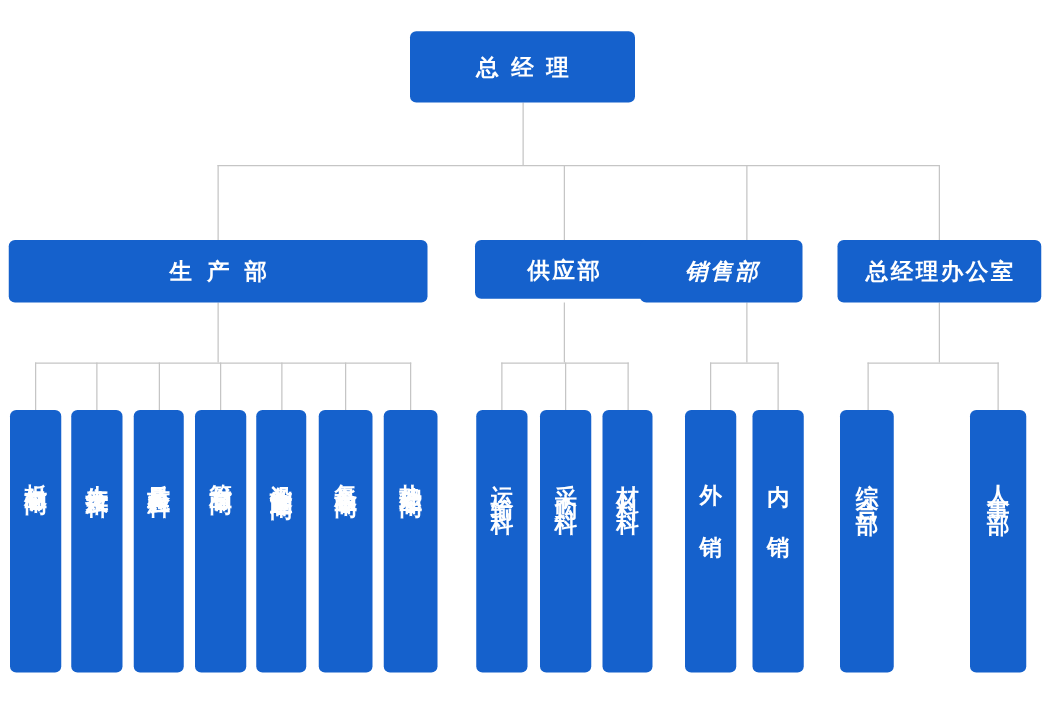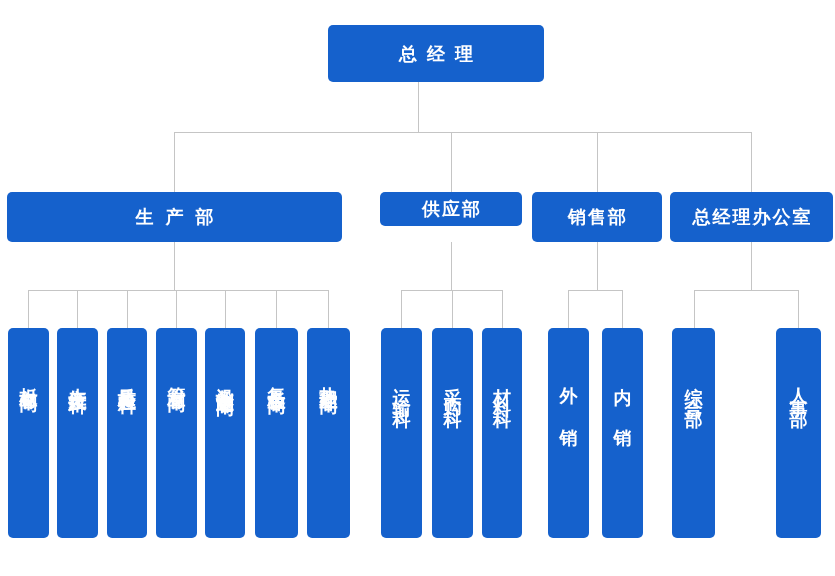--- a/index.html
+++ b/index.html
@@ -78,31 +78,31 @@
   <div class="line" style="left:597px;top:242px;width:1px;height:48px;"></div>
   <div class="line" style="left:568px;top:290px;width:55px;height:1px;"></div>
   <div class="line" style="left:568px;top:290px;width:1px;height:38px;"></div>
   <div class="line" style="left:622px;top:290px;width:1px;height:38px;"></div>
 
   <div class="line" style="left:751px;top:242px;width:1px;height:48px;"></div>
   <div class="line" style="left:694px;top:290px;width:105px;height:1px;"></div>
   <div class="line" style="left:694px;top:290px;width:1px;height:38px;"></div>
   <div class="line" style="left:798px;top:290px;width:1px;height:38px;"></div>
 
-  <div class="box" style="left:328px;top:25px;width:216px;height:57px;">
+  <div class="box" style="left:328px;top:25px;width:180px;height:57px;">
     <span class="root-label">总经理</span>
   </div>
 
   <div class="box" style="left:7px;top:192px;width:335px;height:50px;font-family:Liberation Serif, serif;">
     <span class="label-spaced">生产部</span>
   </div>
-  <div class="box" style="left:380px;top:192px;width:142px;height:34px;">
+  <div class="box" style="left:380px;top:192px;width:142px;height:47px;">
     <span class="label-normal">供应部</span>
   </div>
-  <div class="box" style="left:532px;top:192px;width:130px;height:50px;">
+  <div class="box" style="left:512px;top:192px;width:130px;height:50px;font-style:italic;">
     <span class="label-normal">销售部</span>
   </div>
   <div class="box" style="left:670px;top:192px;width:163px;height:50px;">
     <span class="label-normal">总经理办公室</span>
   </div>
 
   <div class="box vbox ls-tight" style="left:8px;top:328px;width:41px;height:210px;">
     <span>板材车间</span>
   </div>
   <div class="box vbox ls-tight" style="left:57px;top:328px;width:41px;height:210px;">

